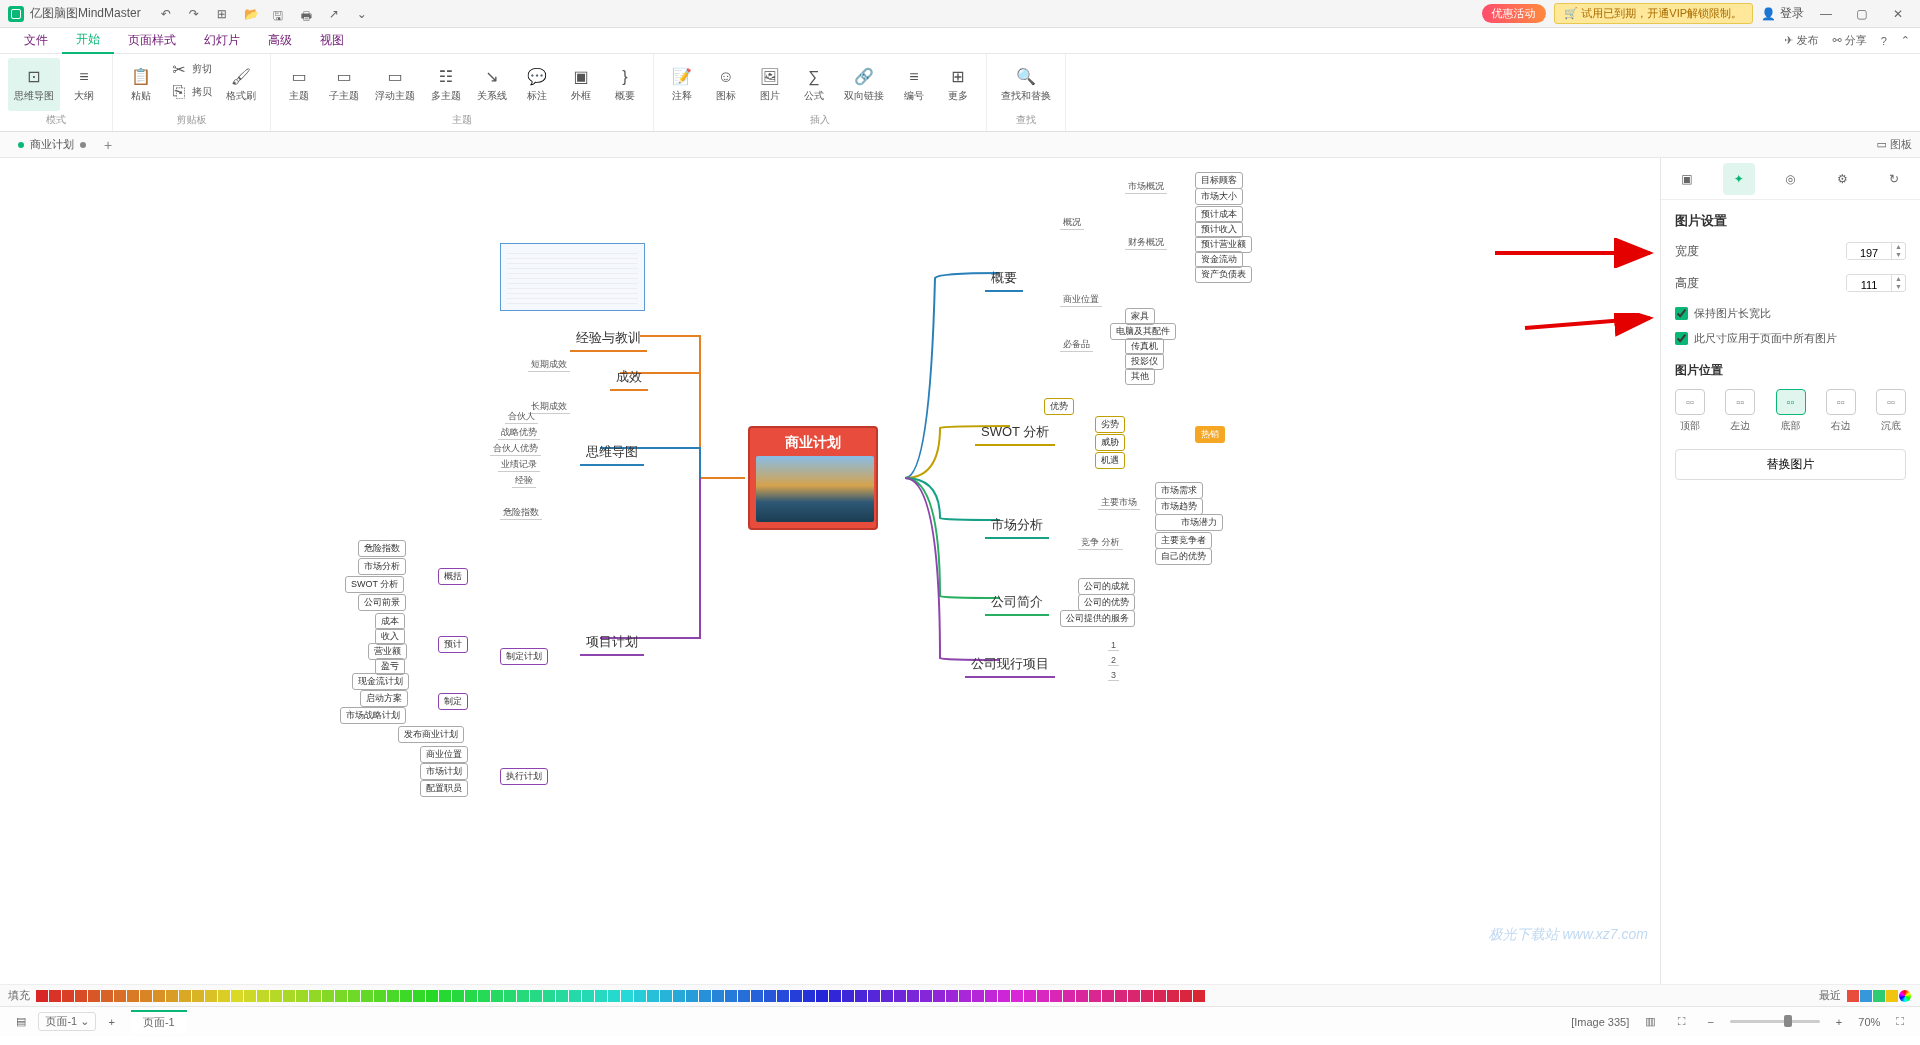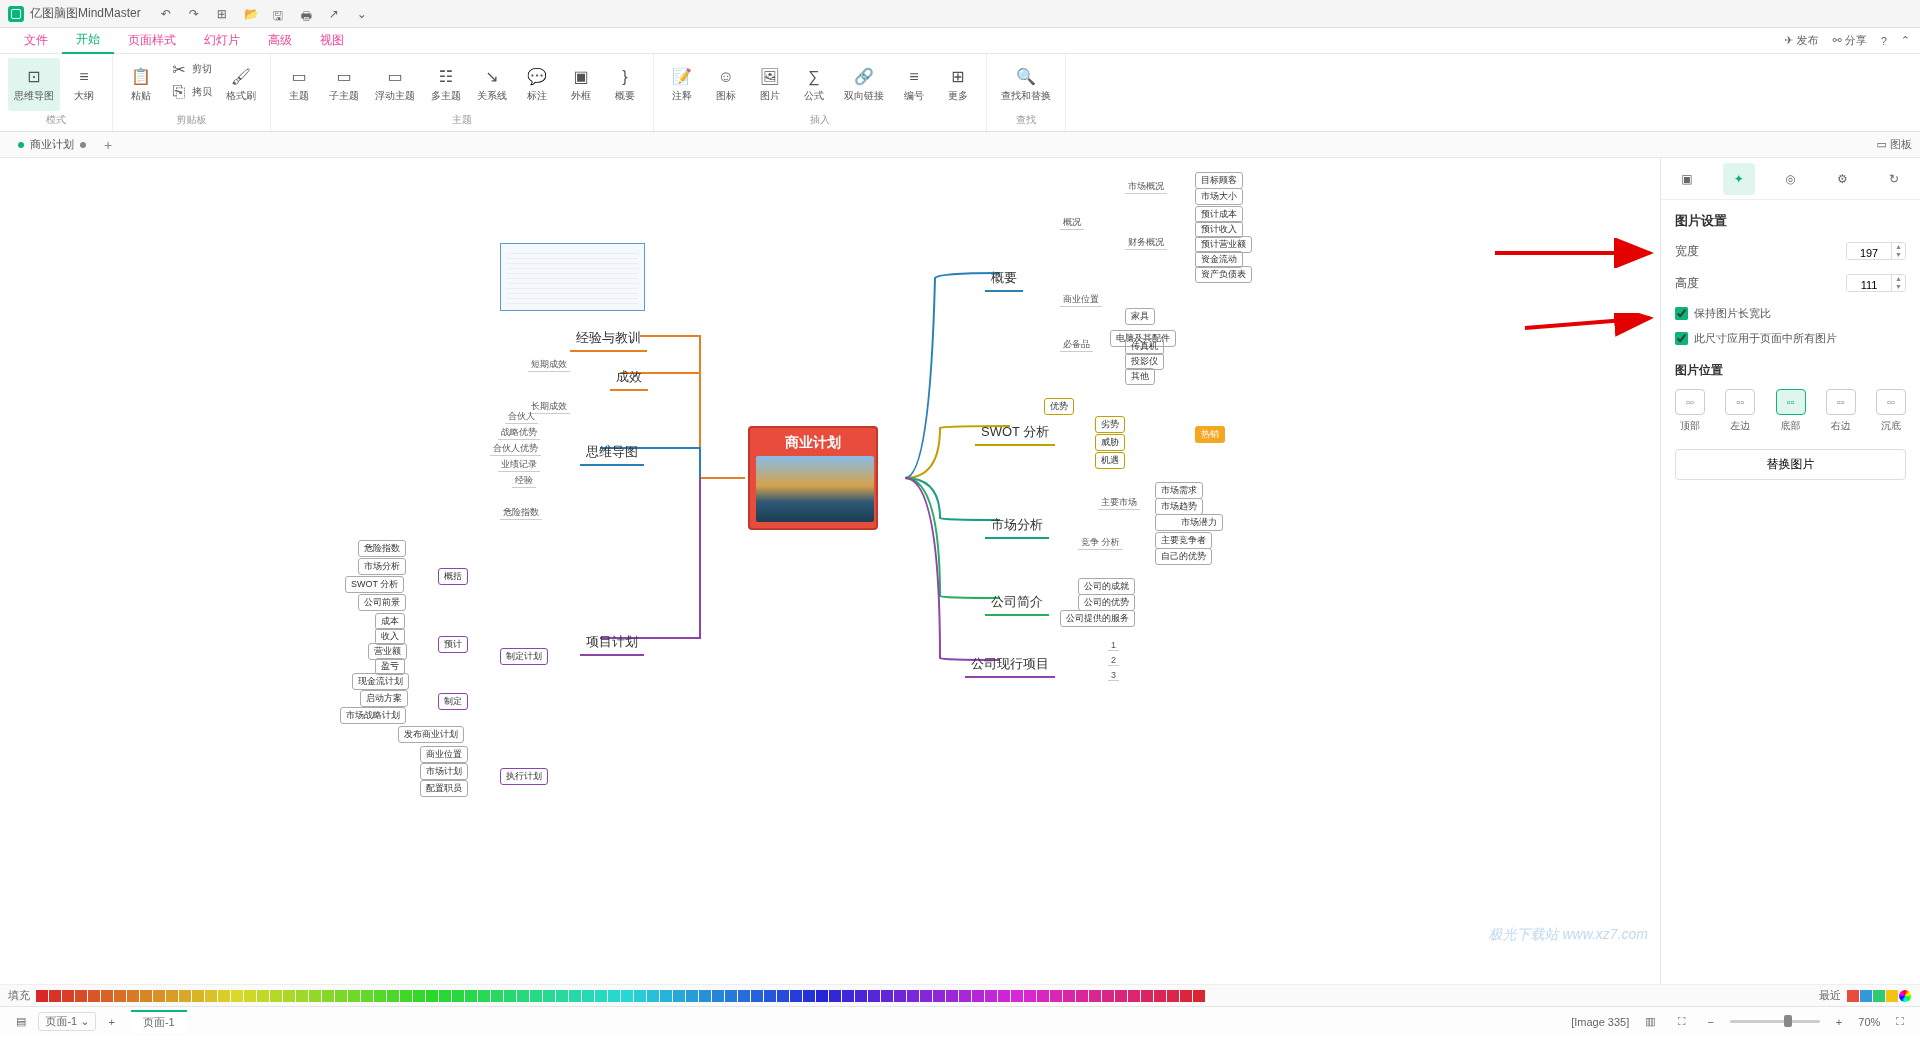--- a/index.html
+++ b/index.html
@@ -13,21 +13,21 @@
 .qat { display: flex; gap: 14px; margin-left: 20px; }
 .qat-icon { width: 14px; height: 14px; color: #666; cursor: pointer; }
 .titlebar-right { margin-left: auto; display: flex; align-items: center; gap: 8px; }
 .promo-badge { background: linear-gradient(90deg,#ff4d6d,#ff8a3d); color: #fff; padding: 2px 10px; border-radius: 10px; font-size: 11px; }
 .trial-badge { background: #ffe89a; color: #a86b00; padding: 2px 10px; border-radius: 3px; font-size: 11px; border: 1px solid #e6c850; }
 .login-btn { display: flex; align-items: center; gap: 4px; font-size: 12px; color: #555; cursor: pointer; }
 .win-btn { width: 28px; height: 20px; display: flex; align-items: center; justify-content: center; color: #666; cursor: pointer; }
 
 
 .menubar { height: 26px; background: #fff; display: flex; align-items: center; padding: 0 10px; border-bottom: 1px solid #e8e8e8; }
-.menu-item { padding: 4px 14px; font-size: 12px; color: #ec4899; cursor: pointer; }
+.menu-item { padding: 4px 14px; font-size: 12px; color: #701a75; cursor: pointer; }
 .menu-item.active { color: #09b876; border-bottom: 2px solid #09b876; }
 .menubar-right { margin-left: auto; display: flex; gap: 14px; align-items: center; }
 .mb-icon { display: flex; align-items: center; gap: 3px; color: #666; font-size: 11px; cursor: pointer; }
 
 
 .ribbon { height: 78px; background: #fff; display: flex; border-bottom: 1px solid #e0e0e0; }
 .ribbon-group { border-right: 1px solid #eee; padding: 4px 8px; display: flex; flex-direction: column; }
 .rg-items { display: flex; gap: 4px; flex: 1; }
 .rg-label { text-align: center; font-size: 10px; color: #999; padding-top: 2px; }
 .rb-btn { display: flex; flex-direction: column; align-items: center; justify-content: center; padding: 2px 6px; cursor: pointer; border-radius: 3px; min-width: 40px; }
@@ -116,20 +116,28 @@
   <span class="app-name">亿图脑图MindMaster</span>
   <div class="qat">
     <span class="qat-icon">↶</span>
     <span class="qat-icon">↷</span>
     <span class="qat-icon">⊞</span>
     <span class="qat-icon">📂</span>
     <span class="qat-icon">🖫</span>
     <span class="qat-icon">🖶</span>
     <span class="qat-icon">↗</span>
     <span class="qat-icon">⌄</span>
+  </div>
+  <div class="titlebar-right">
+    <span class="promo-badge">优惠活动</span>
+    <span class="trial-badge">🛒 试用已到期，开通VIP解锁限制。</span>
+    <span class="login-btn">👤 <span>登录</span></span>
+    <span class="win-btn">—</span>
+    <span class="win-btn">▢</span>
+    <span class="win-btn">✕</span>
   </div>
 </div>
 
 <div class="menubar">
   <span class="menu-item">文件</span>
   <span class="menu-item active">开始</span>
   <span class="menu-item">页面样式</span>
   <span class="menu-item">幻灯片</span>
   <span class="menu-item">高级</span>
   <span class="menu-item">视图</span>
@@ -334,21 +342,21 @@
           <div class="node node-box" style="left:1195px; top:30px; border-color:#aaa;">市场大小</div>
         <div class="node node-sub" style="left:1125px; top:78px;">财务概况</div>
           <div class="node node-box" style="left:1195px; top:48px; border-color:#aaa;">预计成本</div>
           <div class="node node-box" style="left:1195px; top:63px; border-color:#aaa;">预计收入</div>
           <div class="node node-box" style="left:1195px; top:78px; border-color:#aaa;">预计营业额</div>
           <div class="node node-box" style="left:1195px; top:93px; border-color:#aaa;">资金流动</div>
           <div class="node node-box" style="left:1195px; top:108px; border-color:#aaa;">资产负债表</div>
       <div class="node node-sub" style="left:1060px; top:135px;">商业位置</div>
       <div class="node node-sub" style="left:1060px; top:180px;">必备品</div>
         <div class="node node-box" style="left:1125px; top:150px; border-color:#aaa;">家具</div>
-        <div class="node node-box" style="left:1110px; top:172px; border-color:#aaa;">电脑及其配件</div>
+        <div class="node node-box" style="left:1110px; top:165px; border-color:#aaa;">电脑及其配件</div>
         <div class="node node-box" style="left:1125px; top:180px; border-color:#aaa;">传真机</div>
         <div class="node node-box" style="left:1125px; top:195px; border-color:#aaa;">投影仪</div>
         <div class="node node-box" style="left:1125px; top:210px; border-color:#aaa;">其他</div>
 
     <div class="node node-main" style="left:975px; top:262px; border-color:#c0a000;">SWOT 分析</div>
       <div class="node node-box" style="left:1044px; top:240px; border-color:#c0a000;">优势</div>
       <div class="node node-box" style="left:1095px; top:258px; border-color:#c0a000;">劣势</div>
       <div class="node node-box" style="left:1095px; top:276px; border-color:#c0a000;">威胁</div>
       <div class="node node-box" style="left:1095px; top:294px; border-color:#c0a000;">机遇</div>
       <div class="node badge-node" style="left:1195px; top:268px;">热销</div>

